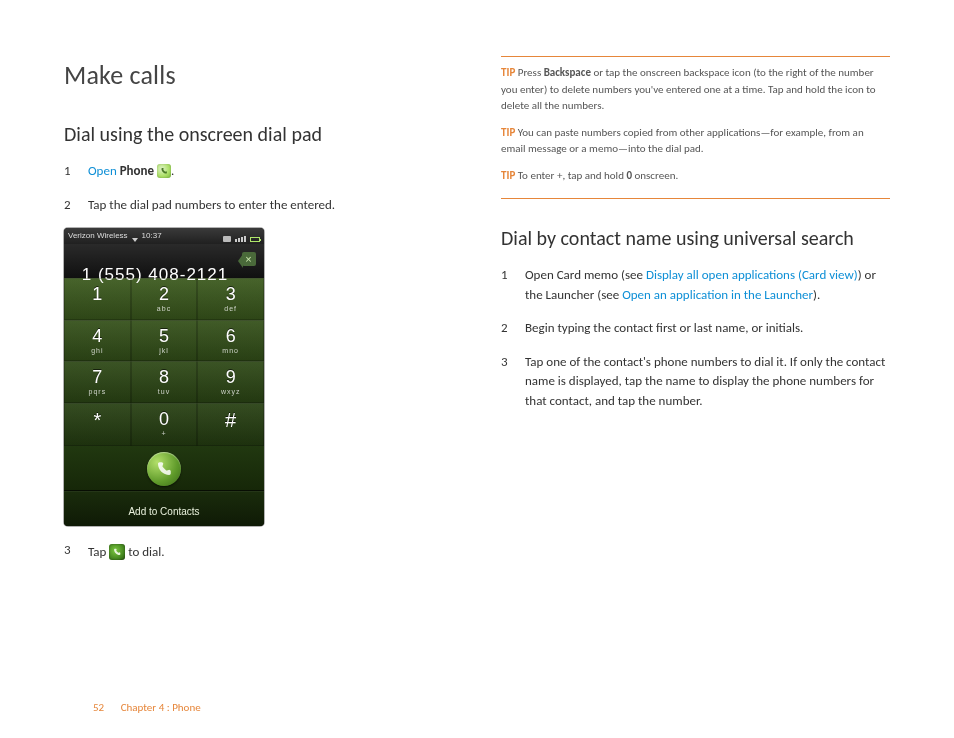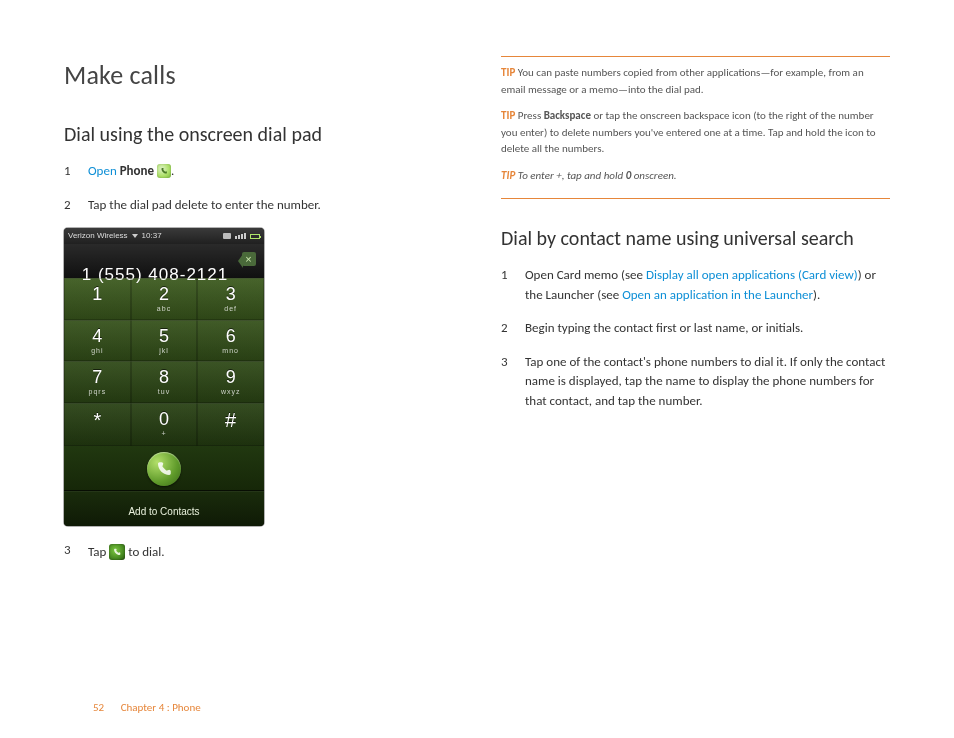--- a/index.html
+++ b/index.html
@@ -63,21 +63,21 @@
     font-family: Arial, Helvetica, sans-serif;
     box-shadow: 0 0 0 1px rgba(0,0,0,0.3);
     margin-bottom: 14px;
     user-select: none;
   }
   .statusbar {
     background: linear-gradient(#3a3a3a,#202020);
     color: #ddd;
     font-size: 8px;
     display: flex;
-    align-items: center;
+    align-items: flex-end;
     padding: 2px 4px;
     height: 12px;
     gap: 4px;
   }
   .statusbar .sp { flex:1; }
   .sb-triangle {
     width:0; height:0;
     border-left:3px solid transparent;
     border-right:3px solid transparent;
     border-top:4px solid #ccc;
@@ -227,21 +227,21 @@
             <span> </span><span class="bold">Phone</span>
             <span> </span><span class="inline-phone-icon">
               <svg class="handset" viewBox="0 0 24 24">
                   <path d="M6 3c-1 0-2 1-2 2 0 8 7 15 15 15 1 0 2-1 2-2v-3c0-1-1-2-2-2l-3 1c-1 0-1 0-2-1l-3-3c-1-1-1-1-1-2l1-3c0-1-1-2-2-2H6z" fill="#4a7a28"></path>
                 </svg>
             </span><span>.</span>
           </div>
         </div>
         <div class="step">
           <div class="step-num">2</div>
-          <div class="step-body">Tap the dial pad delete to enter the number.</div>
+          <div class="step-body">Tap the dial pad numbers to enter the entered.</div>
         </div>
       </div>
 
       <div class="phone">
         <div class="statusbar">
           <span>Verizon Wireless</span>
           <span class="sb-triangle"></span>
           <span>10:37</span>
           <span class="sp"></span>
           <span class="sb-icon"></span>
@@ -336,27 +336,27 @@
             </span><span> to dial.</span>
           </div>
         </div>
       </div>
     </div>
 
     <div class="col">
       <div class="rule-top"></div>
       <p class="tip">
         <span class="tip-label">TIP</span>
-        <span> </span><span>You can paste numbers copied from other applications—for example, from an email message or a memo—into the dial pad.</span>
+        <span> </span><span>Press </span><span class="bold">Backspace</span><span> or tap the onscreen backspace icon (to the right of the number you enter) to delete numbers you've entered one at a time. Tap and hold the icon to delete all the numbers.</span>
       </p>
       <p class="tip">
         <span class="tip-label">TIP</span>
-        <span> </span><span>Press </span><span class="bold">Backspace</span><span> or tap the onscreen backspace icon (to the right of the number you enter) to delete numbers you've entered one at a time. Tap and hold the icon to delete all the numbers.</span>
+        <span> </span><span>You can paste numbers copied from other applications—for example, from an email message or a memo—into the dial pad.</span>
       </p>
-      <p class="tip" style="margin-bottom:14px;font-style:italic;">
+      <p class="tip" style="margin-bottom:14px;">
         <span class="tip-label">TIP</span>
         <span> </span><span>To enter +, tap and hold </span><span class="bold">0</span><span> onscreen.</span>
       </p>
       <div class="rule-bot"></div>
 
       <h2 class="sub" style="margin-top:0;">Dial by contact name using universal search</h2>
 
       <div class="steps">
         <div class="step">
           <div class="step-num">1</div>

